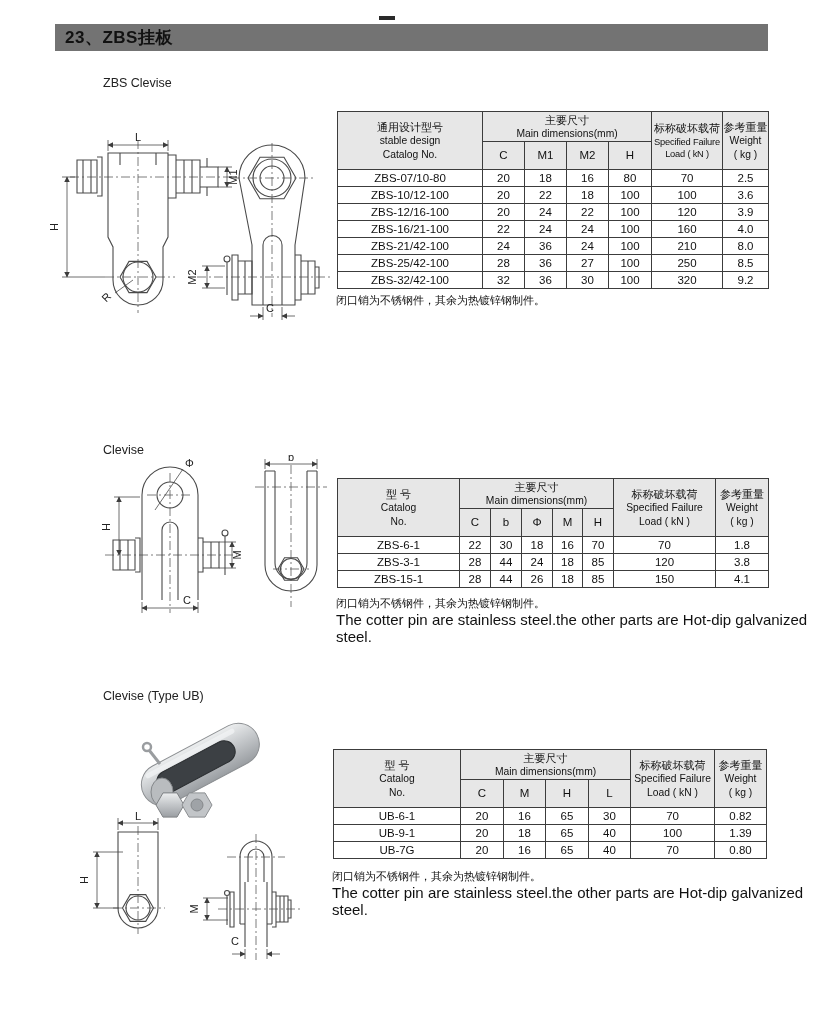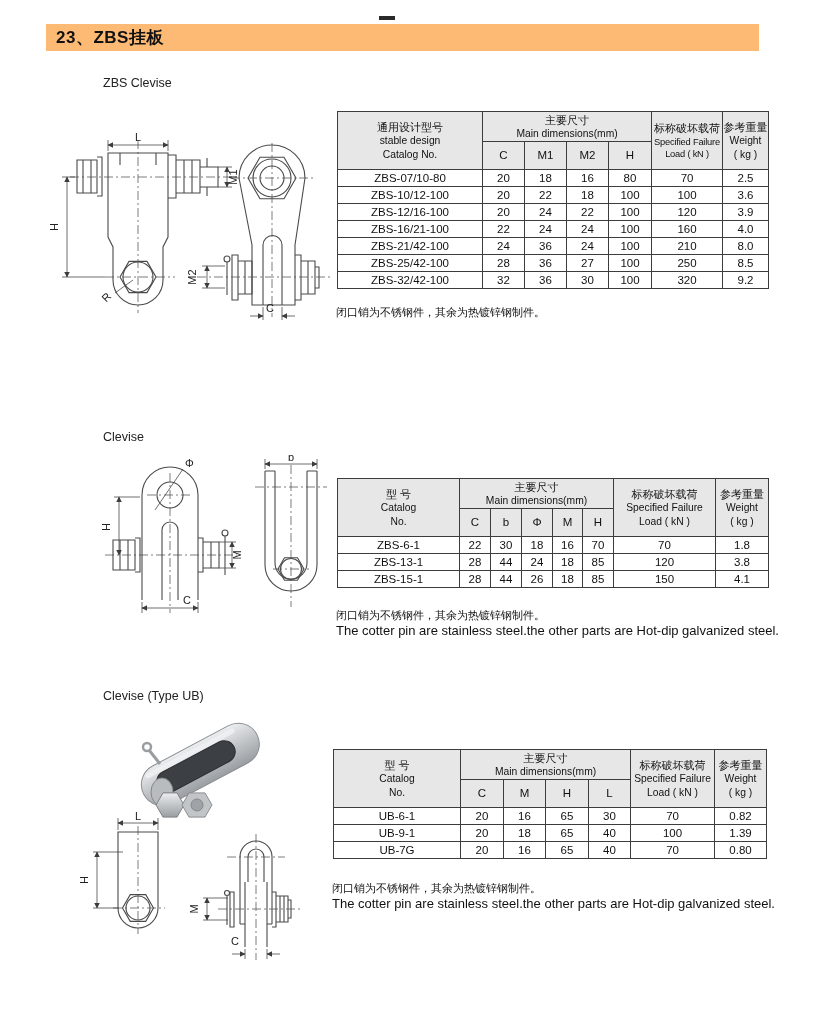--- a/index.html
+++ b/index.html
@@ -1,34 +1,34 @@
 <!DOCTYPE html>
 <html><head>
 <meta charset="utf-8">
 <style>
   html,body{margin:0;padding:0;background:#fff;}
   .page{position:relative;width:827px;height:1030px;background:#ffffff;overflow:hidden;
         font-family:"Liberation Sans","DejaVu Sans",sans-serif;color:#1a1a1a;}
   .tick{position:absolute;left:379px;top:16px;width:16px;height:4px;background:#2a2a2a;}
-  .bar{position:absolute;left:46px;width:713px;height:27px;background:#fdba74;}
+  .bar{position:absolute;left:55px;width:713px;height:27px;background:#737373;}
   .bar .t{font-size:17px;font-weight:700;line-height:27px;padding-left:10px;letter-spacing:.5px;color:#111;}
   .subtitle{position:absolute;left:103px;font-size:12.5px;color:#222;}
   .drw{position:absolute;}
   table.spec{position:absolute;border-collapse:collapse;table-layout:fixed;}
   .spec th,.spec td{border:1px solid #3c3c3c;padding:0;text-align:center;vertical-align:middle;overflow:hidden;}
   .spec th{background:#e7e7e7;font-weight:400;font-size:11px;line-height:1.3;color:#111;}
   .spec th .en{font-size:10.3px;}
   .spec th .sm{font-size:9.3px;letter-spacing:-.2px;}
   .spec th.sub{font-size:11.5px;background:#e7e7e7;}
   .spec thead tr:nth-child(1){height:30px;}
   .spec thead tr:nth-child(2){height:28px;}
   .spec tbody tr{height:17px;}
   .spec td{font-size:11.5px;background:#fff;color:#111;}
-  .note{position:absolute;font-size:11px;color:#111;margin-top:12px;}
-  .note.en{font-size:13px;text-align:center;}
+  .note{position:absolute;font-size:11px;color:#111;}
+  .note.en{font-size:15px;}
   
   .ln{stroke:#4a4a4a;fill:none;stroke-width:1.1;}
   .dim{stroke:#4a4a4a;fill:none;stroke-width:.8;}
   .dsh{stroke:#5a5a5a;fill:none;stroke-width:.8;stroke-dasharray:9 3 2 3;}
   .lbl{font-size:11px;fill:#222;font-family:"Liberation Sans","DejaVu Sans",sans-serif;}
 </style>
 </head>
 <body>
 
 <div class="page">
@@ -205,21 +205,21 @@
           <td>36</td>
           <td>30</td>
           <td>100</td>
           <td>320</td>
           <td>9.2</td>
         </tr>
       </tbody>
   </table>
   <div class="note" style="left:336px;top:293px;">闭口销为不锈钢件，其余为热镀锌钢制件。</div>
 
-  <div class="subtitle" style="top:430px;text-align:right;">Clevise</div>
+  <div class="subtitle" style="top:443px;text-align:right;">Clevise</div>
 
   <svg class="drw" style="left:95px;top:455px;" width="245" height="160" viewBox="0 0 245 160">
     <defs>
       <marker id="a2" viewBox="0 0 10 10" refX="9" refY="5" markerWidth="7" markerHeight="7" orient="auto-start-reverse">
         <path d="M0,0L10,5L0,10z" fill="#3c3c3c"></path>
       </marker>
     </defs>
     <g>
       <path class="dsh" d="M75,18 V158"></path>
       <path class="dsh" d="M10,100 H142"></path>
@@ -312,21 +312,21 @@
           <td>22</td>
           <td>30</td>
           <td>18</td>
           <td>16</td>
           <td>70</td>
           <td>70</td>
           <td>1.8</td>
         </tr>
 
         <tr>
-          <td>ZBS-13-1</td>
+          <td>ZBS-3-1</td>
           <td>28</td>
           <td>44</td>
           <td>24</td>
           <td>18</td>
           <td>85</td>
           <td>120</td>
           <td>3.8</td>
         </tr>
 
         <tr>

